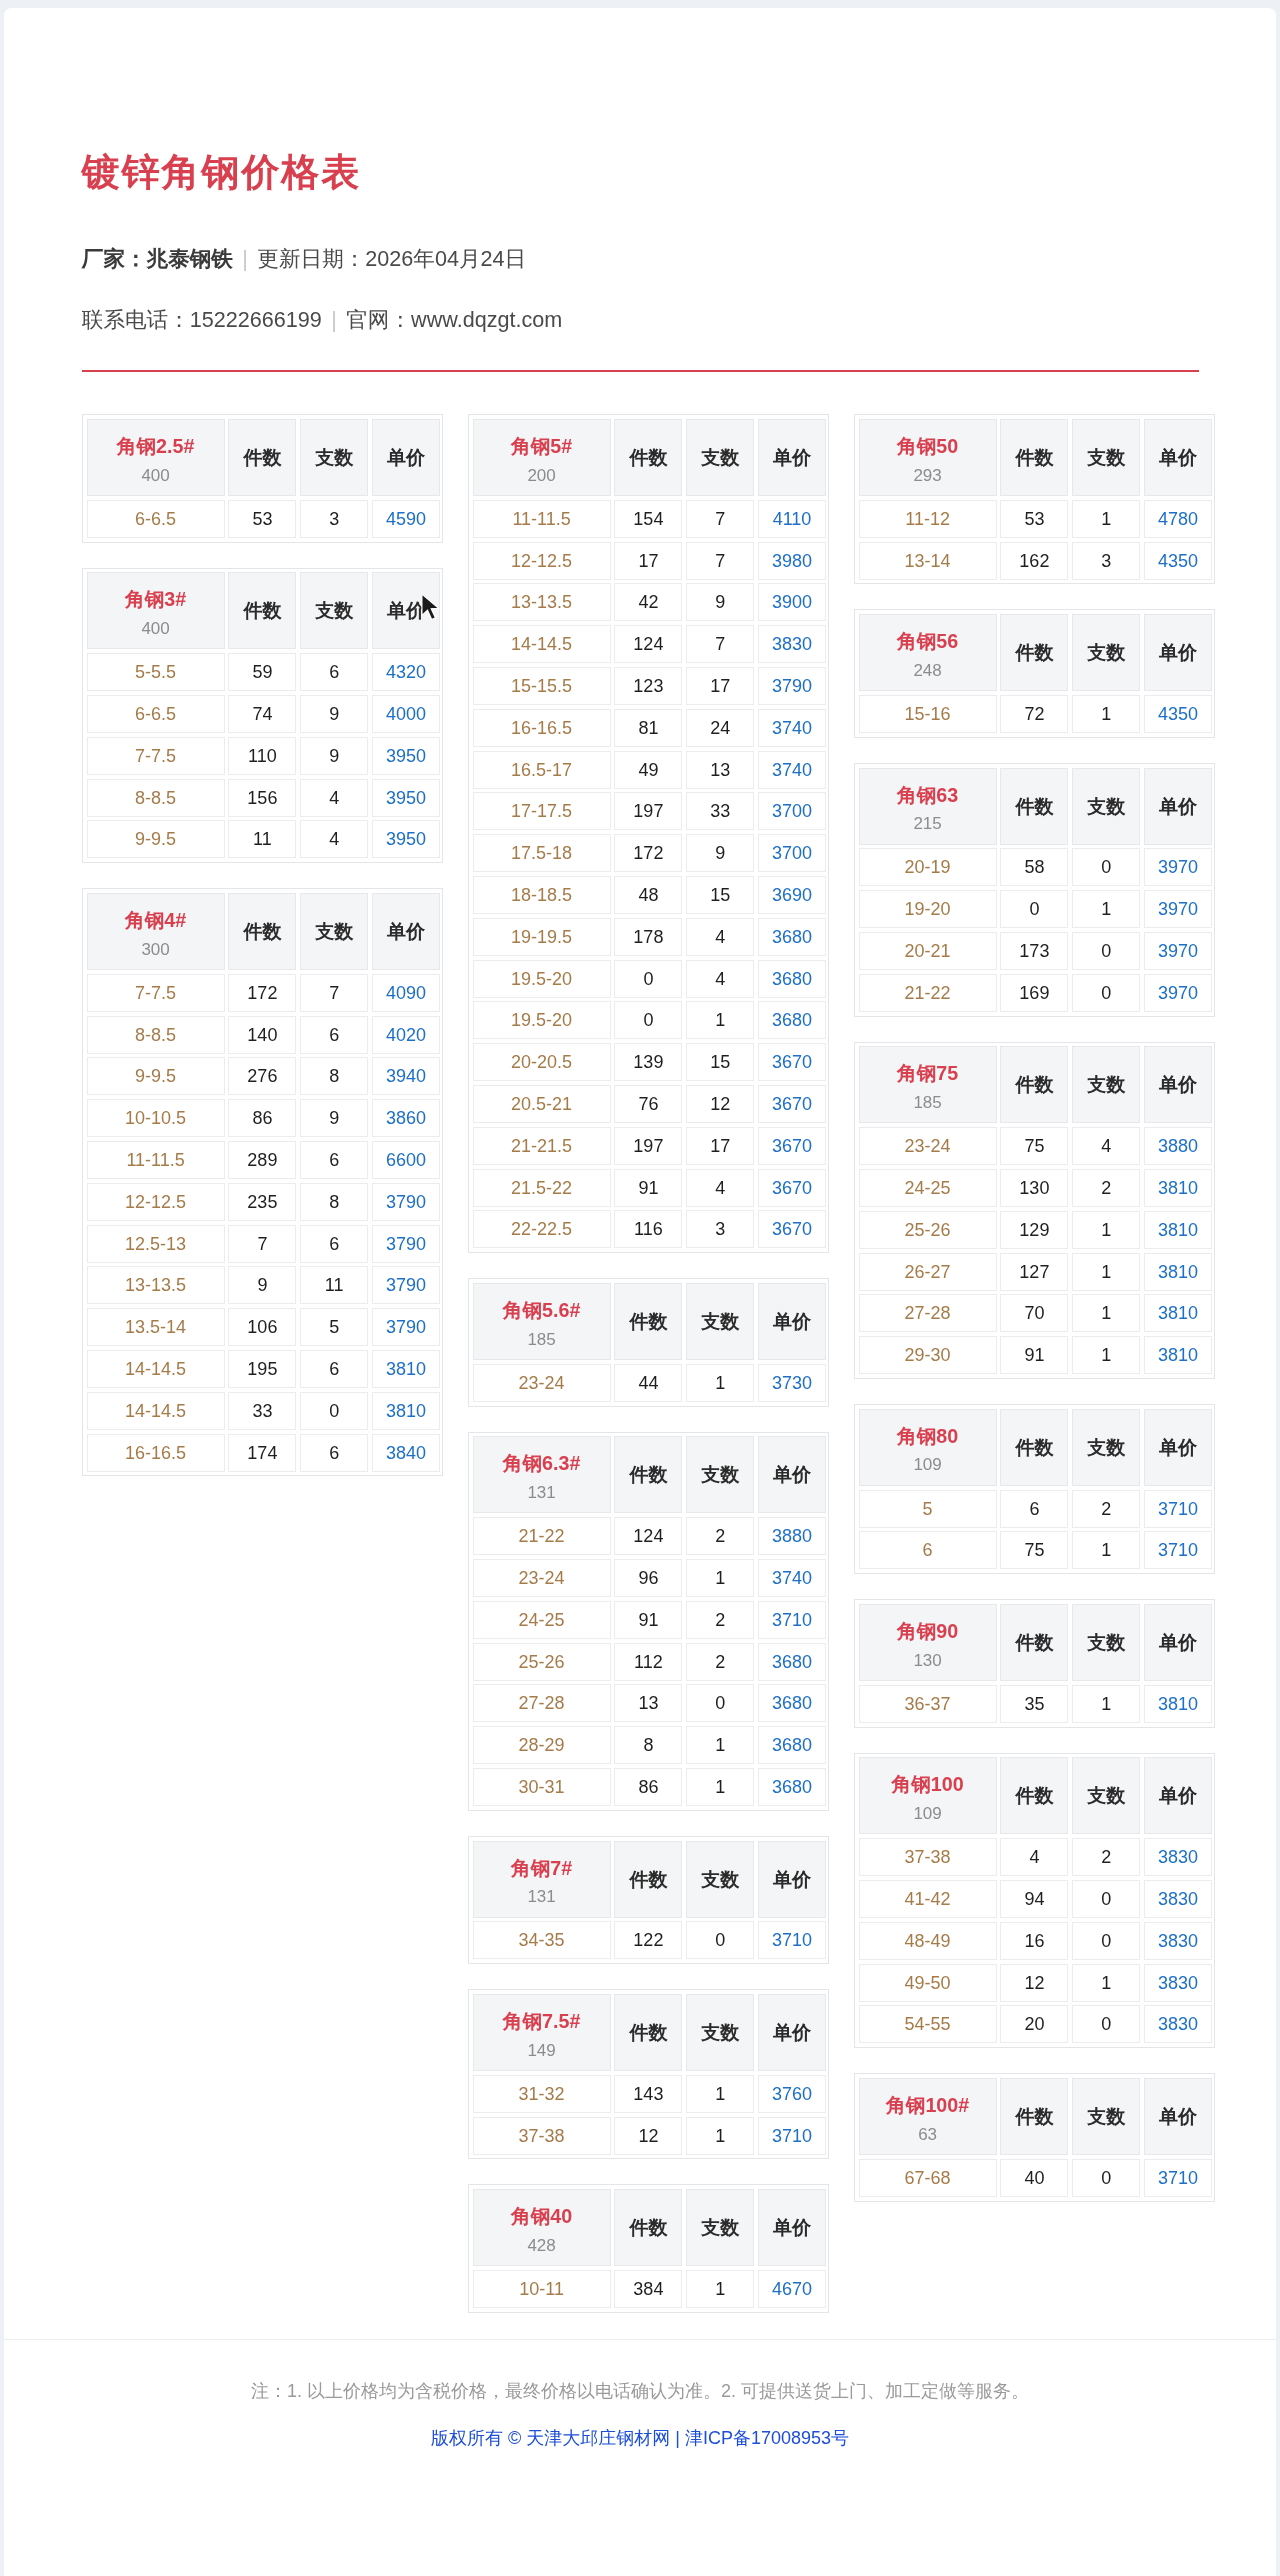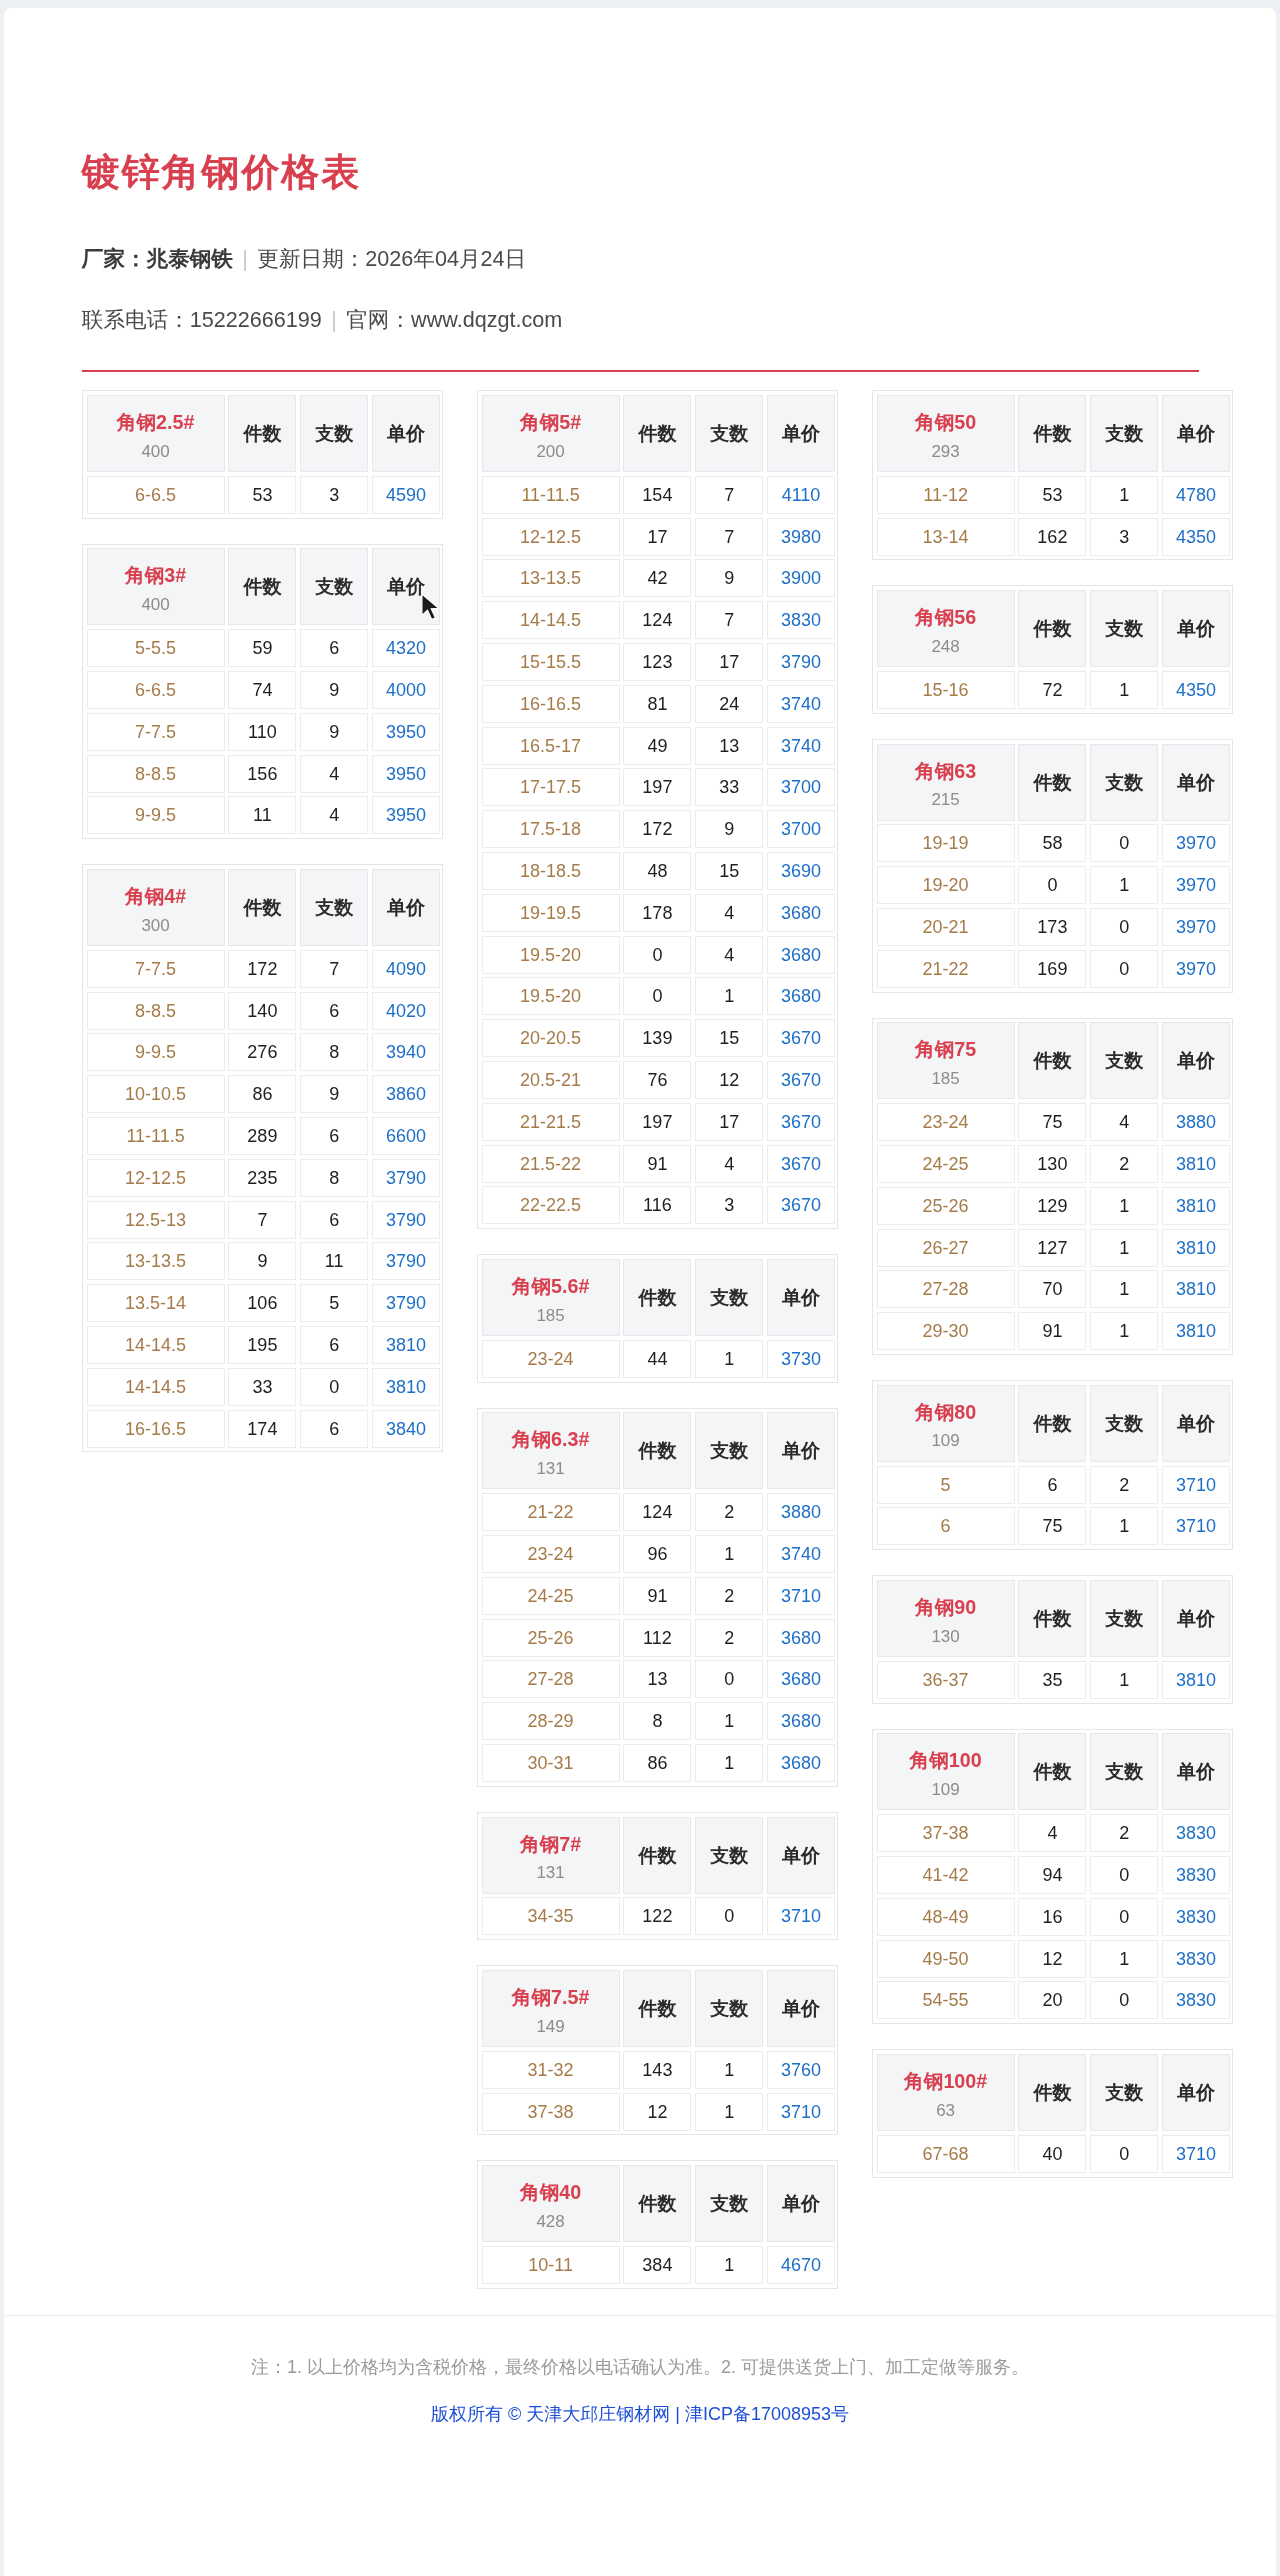--- a/index.html
+++ b/index.html
@@ -29,23 +29,23 @@
   .info-line:first-child { margin-top:8px; }
   .info-line .lbl-strong, .info-line .val-strong { font-weight:700; color:#3a3a3a; }
   .info-line .sep { color:#c8c8c8; padding:0 9.4px; }
   .red-divider {
     margin-top:36px;
     height:2.8px;
     background:#d9404f;
     border:none;
   }
   .columns {
-    margin-top:18px;
+    margin-top:42px;
     display:flex;
-    gap:34px;
+    gap:25px;
     align-items:flex-start;
     height:1925px;
   }
   .pcol { display:flex; flex-direction:column; gap:25px; width:361px; }
   .ptable {
     width:361px;
     background:#ffffff;
     border:0.9px solid #e3e5e9;
     padding:3.8px;
     display:grid;
@@ -478,21 +478,21 @@
 
   <div class="ptable">
     <div class="cell hcell name-cell">
       <div class="tname">角钢63</div>
       <div class="tcode">215</div>
     </div>
     <div class="cell hcell">件数</div>
     <div class="cell hcell">支数</div>
     <div class="cell hcell">单价</div>
 
-  <div class="cell range">19-19</div>
+  <div class="cell range">20-19</div>
   <div class="cell count">58</div>
   <div class="cell sticks">0</div>
   <div class="cell price">3970</div>
 
   <div class="cell range">19-20</div>
   <div class="cell count">0</div>
   <div class="cell sticks">1</div>
   <div class="cell price">3970</div>
 
   <div class="cell range">20-21</div>

